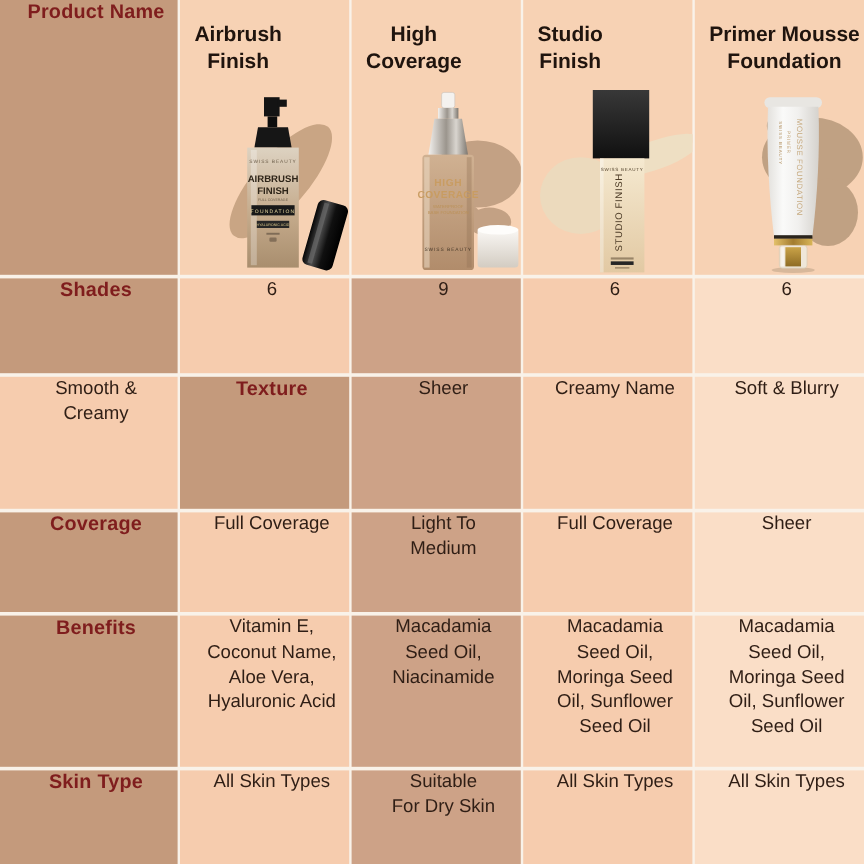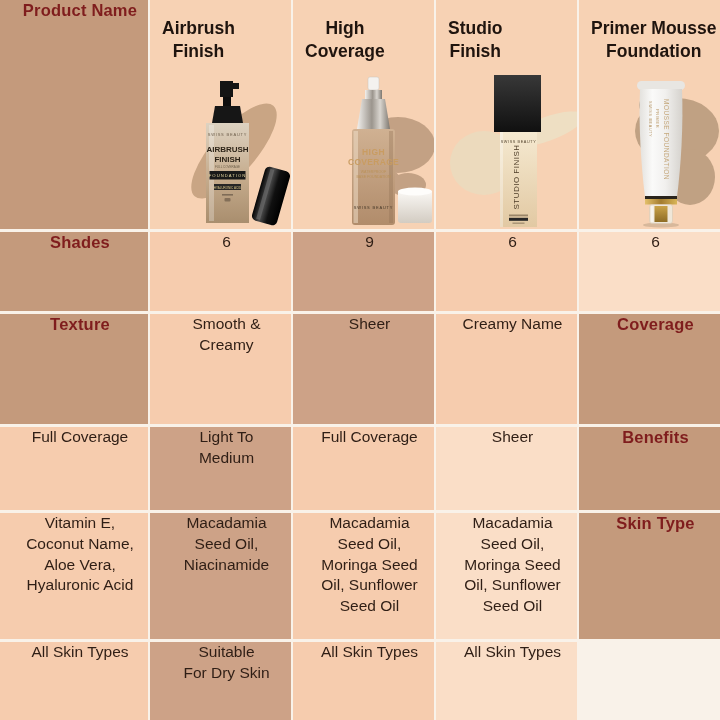--- a/index.html
+++ b/index.html
@@ -221,32 +221,35 @@
   <div class="cell c-dark">
       <span class="val">9</span>
     </div>
   <div class="cell c-peach">
       <span class="val">6</span>
     </div>
   <div class="cell c-light">
       <span class="val">6</span>
     </div>
 
-  <div class="cell lab">
-    <span>Texture</span>
-  </div>
   <div class="cell c-peach">
       <span class="val">Smooth &amp;
 Creamy</span>
     </div>
+  <div class="cell lab">
+    <span>Texture</span>
+  </div>
   <div class="cell c-dark">
       <span class="val">Sheer</span>
     </div>
   <div class="cell c-peach">
       <span class="val">Creamy Name</span>
+    </div>
+  <div class="cell c-light">
+      <span class="val">Soft &amp; Blurry</span>
     </div>
 
   <div class="cell lab">
     <span>Coverage</span>
   </div>
   <div class="cell c-peach">
       <span class="val">Full Coverage</span>
     </div>
   <div class="cell c-dark">
       <span class="val">Light To

